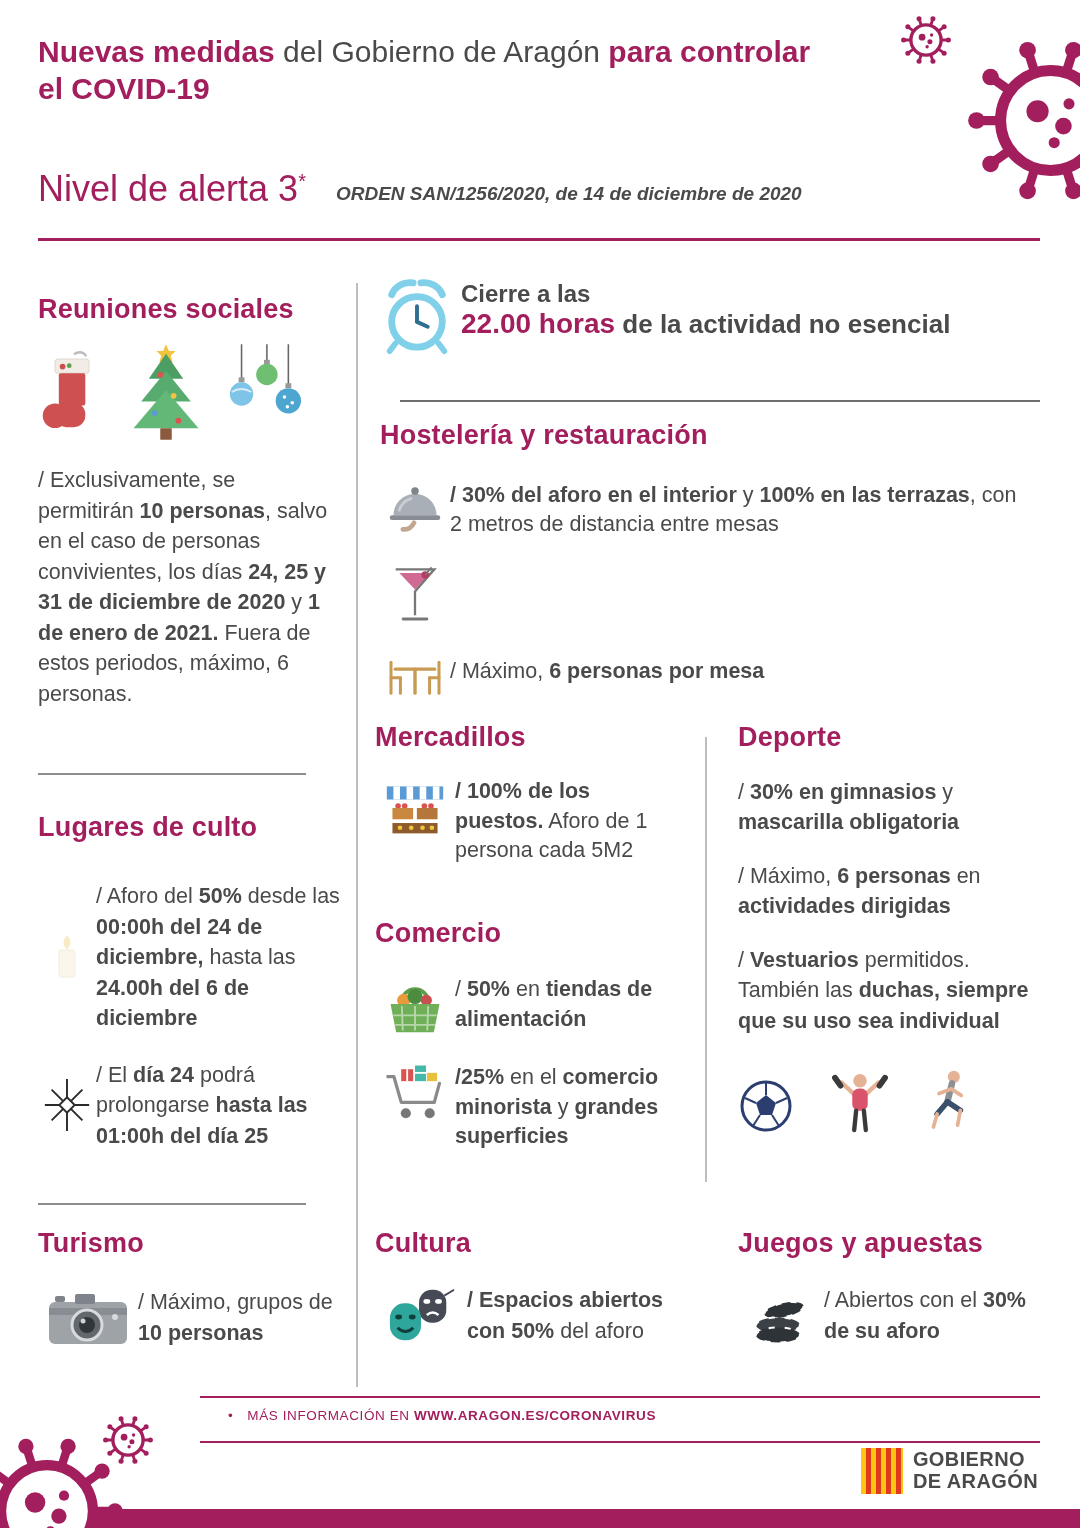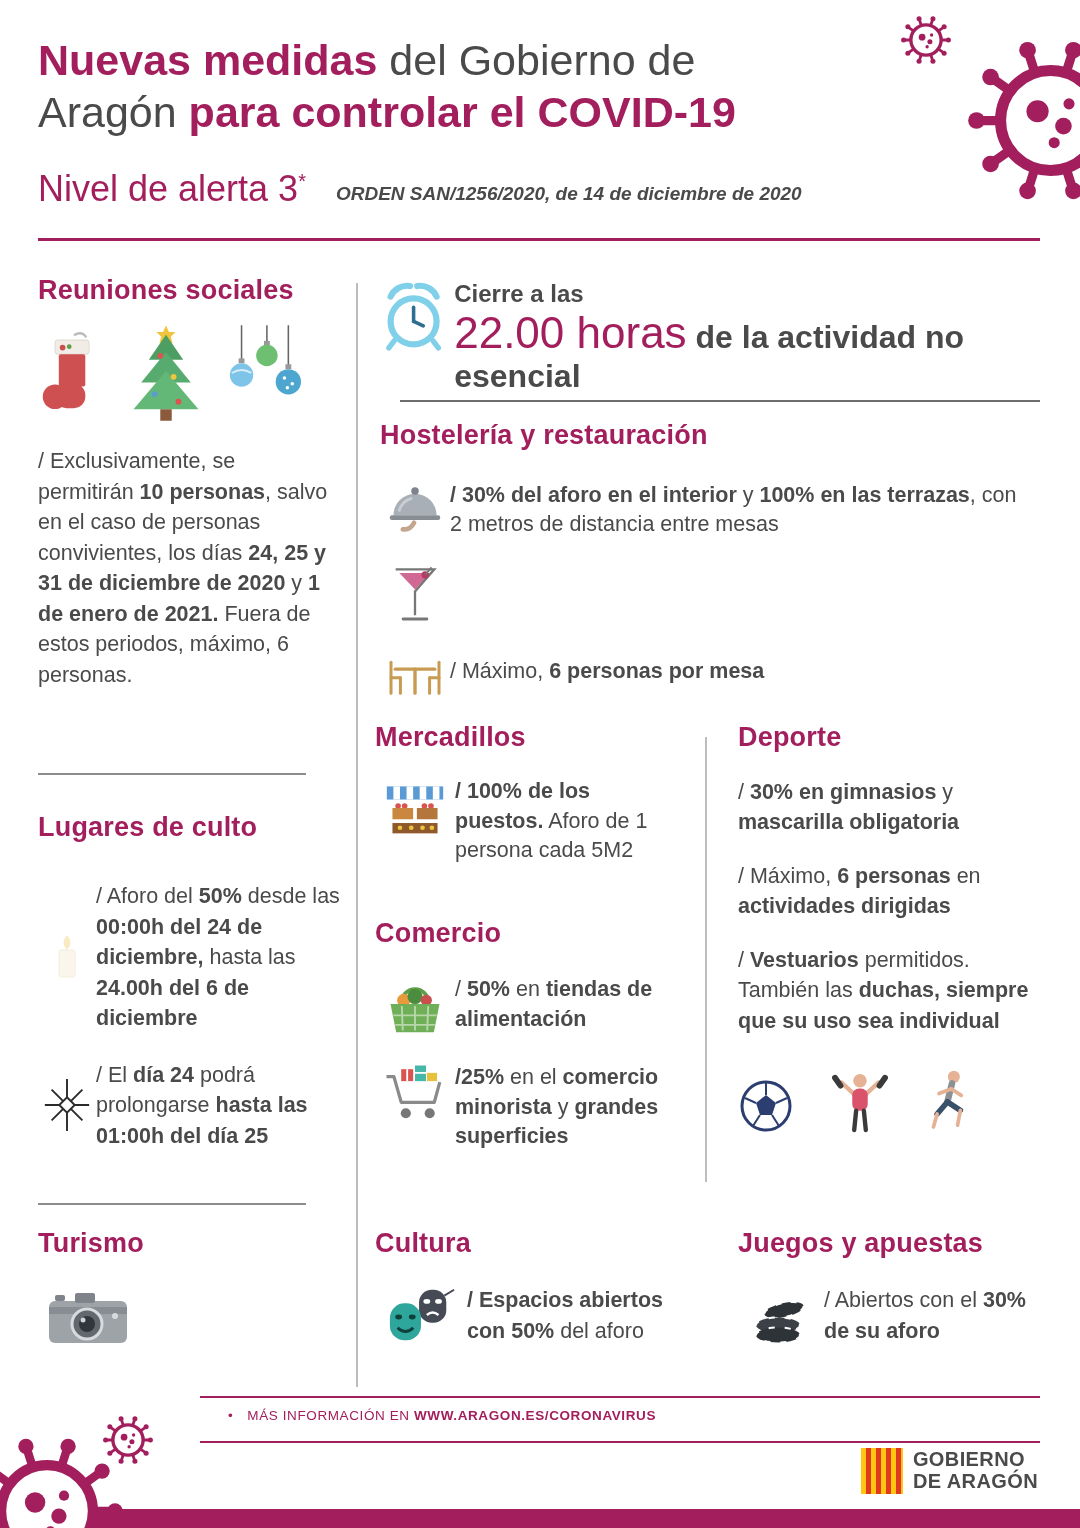--- a/index.html
+++ b/index.html
@@ -11,47 +11,47 @@
   .b{font-weight:700}
   .m{color:var(--magenta)}
   .sec-h{color:var(--magenta);font-weight:700;font-size:27px;letter-spacing:.2px;margin:0}
   .txt{font-size:21.5px;line-height:1.42;color:var(--dark)}
   .row{display:flex;align-items:flex-start}
   .icon-cell{flex:none;display:flex;justify-content:center}
   .divider{background:#8d8d8d;height:2px}
   .vline{background:#bdbdbd;width:2px}
   .virus{color:var(--magenta)}
 
-  #header-title{left:38px;top:34px;width:790px;font-size:43px;line-height:1.22;font-weight:400}
+  #header-title{left:38px;top:34px;width:790px;font-size:30px;line-height:1.22;font-weight:400}
   #alert-row{left:38px;top:168px;display:flex;align-items:flex-end;white-space:nowrap}
   #alert-level{font-size:36px;color:var(--magenta)}
   #alert-level sup{font-size:20px}
   #order-ref{font-size:19px;font-weight:700;font-style:italic;margin-left:30px;padding-bottom:5px}
   #header-rule{left:38px;top:238px;width:1002px;height:3px;background:var(--magenta)}
 
-  #reuniones{left:38px;top:275px;width:300px}
+  #reuniones{left:38px;top:294px;width:300px}
   #reuniones .icons{display:flex;align-items:flex-end;gap:16px;margin-top:14px;height:104px}
   #reuniones .txt{margin-top:22px;width:294px}
 
   #div-left-1{left:38px;top:773px;width:268px}
   #div-left-2{left:38px;top:1203px;width:268px}
   #vline-1{left:356px;top:283px;height:1104px}
   #vline-2{left:705px;top:737px;height:445px}
 
   #lugares{left:38px;top:812px;width:305px}
   .lc-item{display:flex;margin-top:26px}
   .lc-item .icon-cell{width:58px;align-self:center}
   .lc-item .txt{width:245px}
   #lugares .lc-item:first-of-type{margin-top:38px}
 
   #closing{left:380px;top:276px;width:660px;display:flex;gap:7px;align-items:flex-start}
   #closing .lines{padding-top:4px}
   #closing-intro{font-size:24px;font-weight:700}
-  #closing-time{font-size:44px;font-weight:400;color:var(--magenta)}
-  #closing-rest{font-size:32px;font-weight:700}
+  #closing-time{font-size:28px;font-weight:700;color:var(--magenta)}
+  #closing-rest{font-size:26px;font-weight:700}
   #div-closing{left:400px;top:400px;width:640px;background:#6e6e6e;height:2px}
 
   #hosteleria{left:380px;top:420px;width:660px}
   .hos-row{display:flex;margin-top:26px;align-items:flex-start}
   .hos-row .icon-cell{width:70px}
   .hos-row .txt{width:580px;font-size:21.5px;line-height:1.35;padding-top:4px}
 
   #mercadillos{left:375px;top:722px;width:312px}
   #mercadillos .row{margin-top:24px}
   #mercadillos .icon-cell{width:80px}
@@ -408,20 +408,21 @@
           <rect x="2" y="14" width="78" height="42" rx="6" fill="#9EA3A8"></rect>
           <rect x="28" y="6" width="20" height="10" rx="2" fill="#7E848A"></rect>
           <rect x="8" y="8" width="10" height="6" rx="2" fill="#7E848A"></rect>
           <rect x="2" y="20" width="78" height="7" fill="#878D93"></rect>
           <circle cx="40" cy="37" r="15" fill="#62686E" stroke="#D8DBDE" stroke-width="3"></circle>
           <circle cx="40" cy="37" r="8" fill="#31363B"></circle>
           <circle cx="36" cy="33" r="2.5" fill="#CFD4D8"></circle>
           <circle cx="68" cy="29" r="3" fill="#D8DBDE"></circle>
         </svg>
       </span>
+      <p class="txt" style="margin:0"><span>/ Máximo, grupos de </span><span class="b">10 personas</span></p>
     </div>
   </div>
 
   <div class="abs bottom-sec" id="cultura">
     <h2 class="sec-h">Cultura</h2>
     <div class="row">
       <span class="icon-cell">
         <svg width="70" height="58" viewBox="0 0 72 58">
           <line x1="60" y1="8" x2="70" y2="2" stroke="#454A54" stroke-width="2"></line>
           <rect x="34" y="2" width="28" height="34" rx="13" fill="#454A54"></rect>

